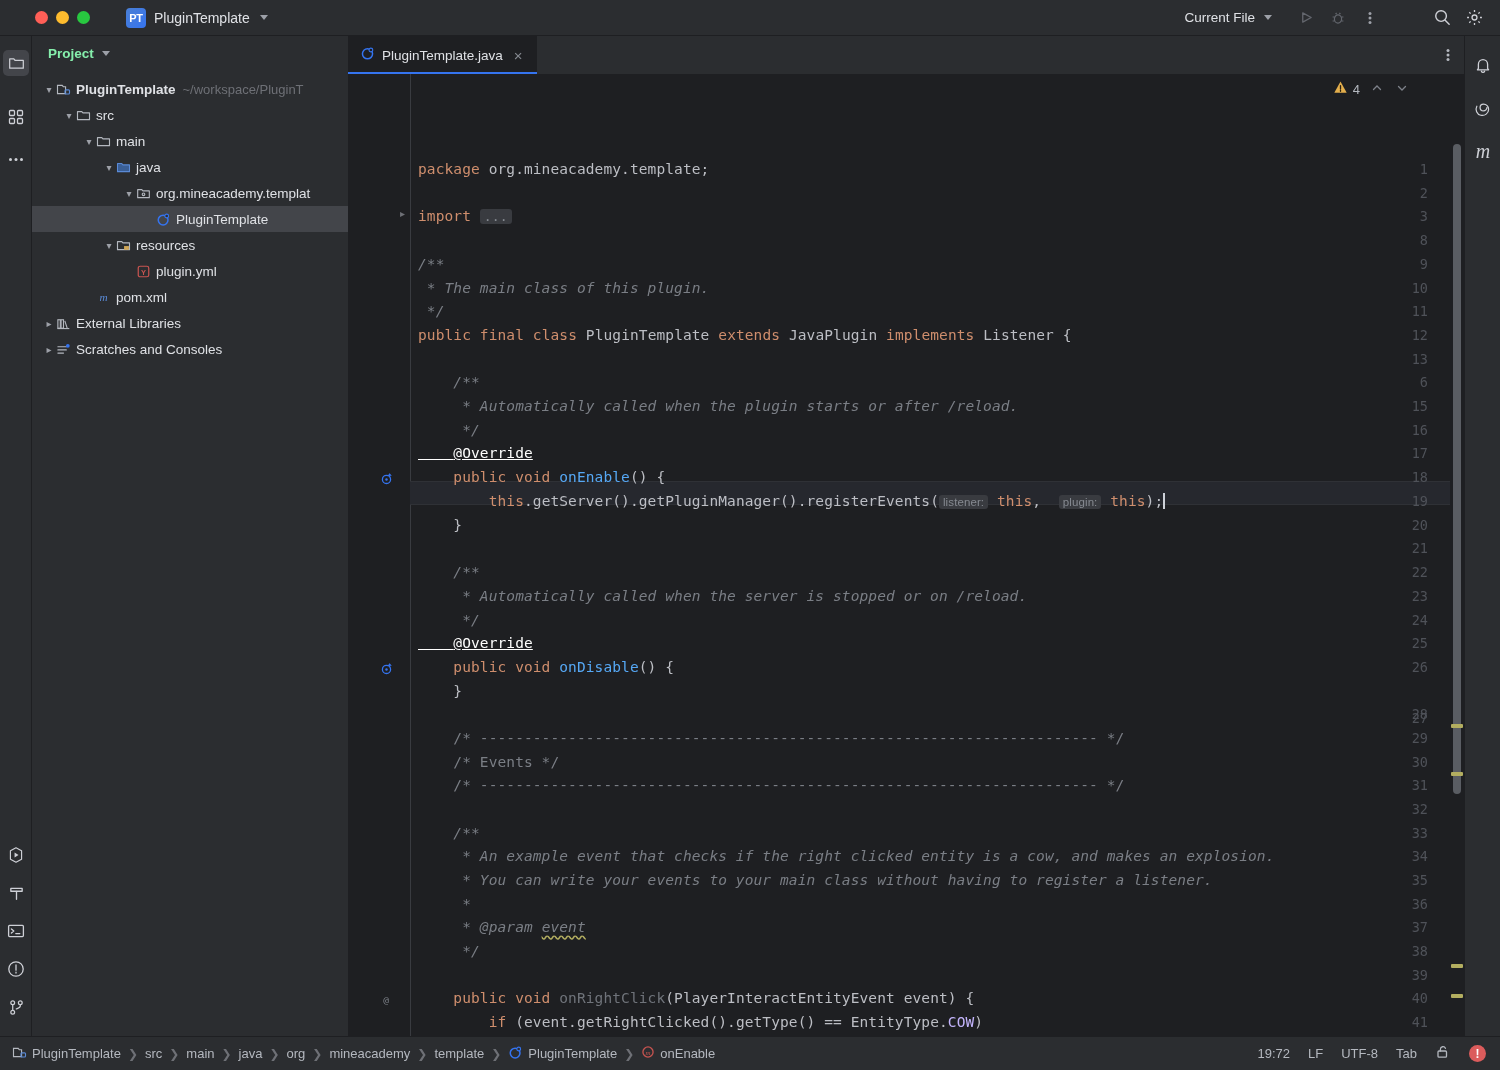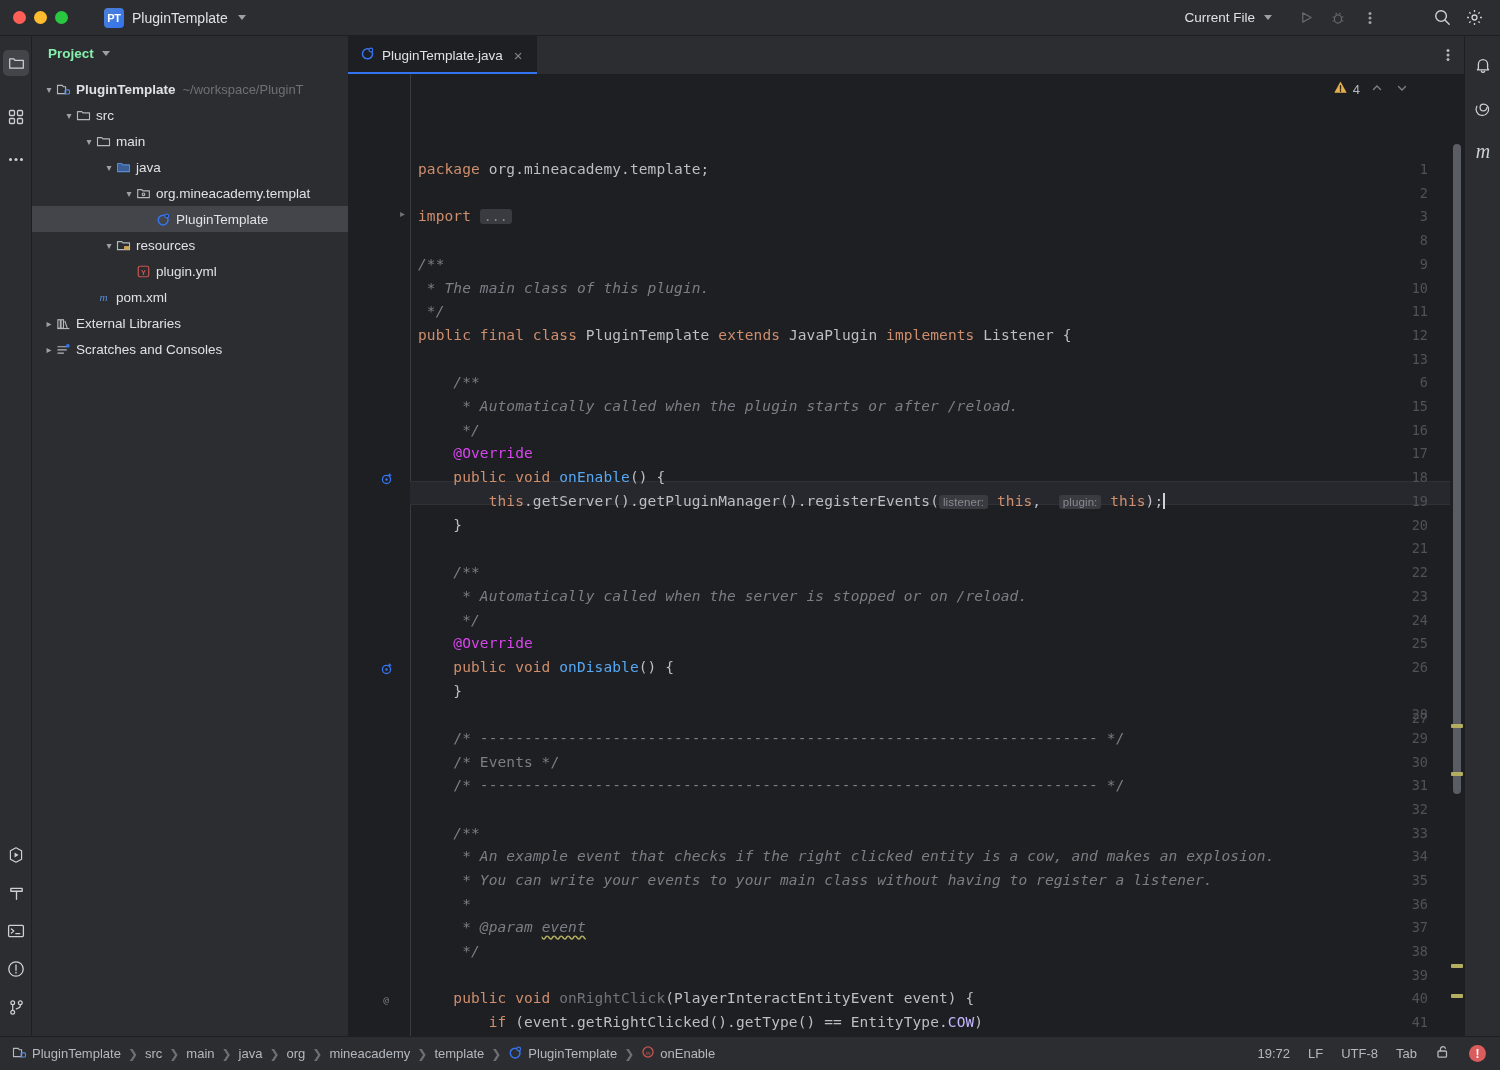--- a/index.html
+++ b/index.html
@@ -10,20 +10,21 @@
     overflow: hidden;
   }
   body { position: relative; }
 
   
   .titlebar {
     position: absolute; top: 0; left: 0; width: 1500px; height: 36px;
     background: #2b2d30;
     display: flex; align-items: center;
     border-bottom: 1px solid #1e1f22;
+    padding-left: 22px;
   }
   .traffic { display: flex; align-items: center; gap: 8px; margin-left: 13px; }
   .tl { width: 13px; height: 13px; border-radius: 50%; }
   .tl.red { background: #ff5f57; }
   .tl.yellow { background: #febc2e; }
   .tl.green { background: #28c840; }
 
   .proj-chip {
     display: flex; align-items: center; gap: 8px; margin-left: 36px;
   }
@@ -164,21 +165,21 @@
   .hl-row {
     position: absolute; left: 62px; right: 0; height: 24px;
     background: #26282e; border-top: 1px solid #2f3136;
     border-bottom: 1px solid #2f3136;
   }
 
   
   .kw  { color: #cf8e6d; }
   .cmt { color: #7a7e85; font-style: italic; }
   .cmt2{ color: #7a7e85; }
-  .anno{ color: #d946ef; }
+  .anno{ color: #ffffff; text-decoration: underline; }
   .mth { color: #56a8f5; }
   .fld { color: #c4b5fd; margin-top: 11px; }
   .plain { color: #bcbec4; }
   .dim { color: #6f737a; }
   .param-hint {
     background: #393b40; color: #868a91; font-size: 11.5px;
     border-radius: 3px; padding: 1px 4px;
     font-family: "Liberation Sans", sans-serif;
   }
   .wavy {

